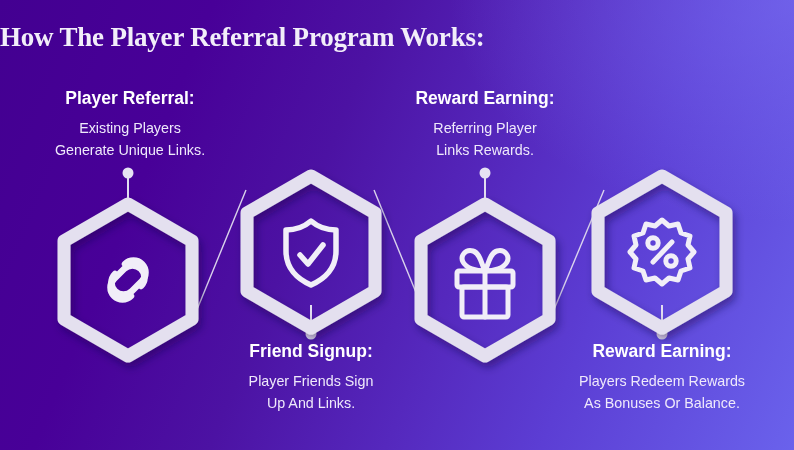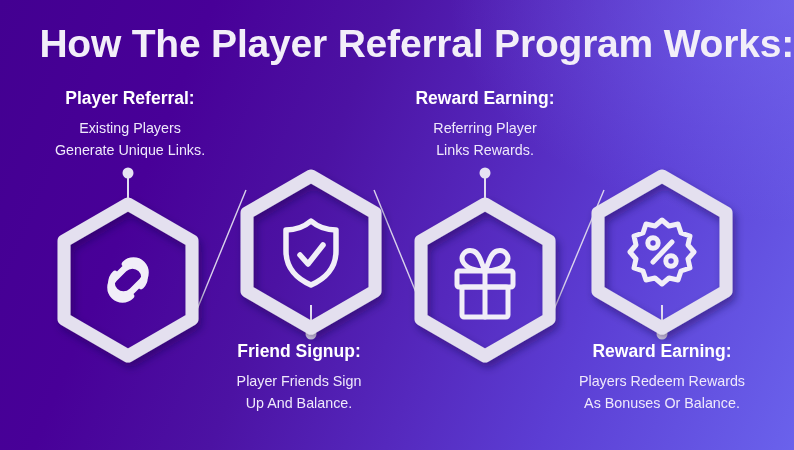--- a/index.html
+++ b/index.html
@@ -29,26 +29,27 @@
                 rgba(124,116,245,0.55) 0%,
                 rgba(124,116,245,0.0) 62%);
     pointer-events: none;
   }
 
   #title {
     position: absolute;
     left: 0;
     right: 0;
     top: 22px;
-    text-align: right;
+    text-align: left;
     color: #f2eef9;
-    font-size: 39px;
+    font-size: 27px;
     font-weight: bold;
     letter-spacing: -0.2px;
     white-space: nowrap;
+    font-family: Liberation Serif, serif;
   }
 
   
   #connectors {
     position: absolute;
     left: 0; top: 0;
     width: 794px; height: 450px;
     pointer-events: none;
   }
 
@@ -77,21 +78,21 @@
   .block .body {
     margin-top: 9px;
     font-size: 14.3px;
     font-weight: normal;
     color: #efe9fb;
     line-height: 1.55;
   }
   .block .body div { white-space: nowrap; }
 
   .blk-1 { left: -5px;  top: 88px; }
-  .blk-2 { left: 164px; top: 341px; }
+  .blk-2 { left: 176px; top: 341px; }
   .blk-3 { left: 350px; top: 88px; }
   .blk-4 { left: 527px; top: 341px; }
 </style>
 </head>
 <body>
 
 <div id="infographic">
 
   <div id="bg-glow"></div>
 
@@ -186,21 +187,21 @@
     <div class="body">
       <div>Existing Players</div>
       <div>Generate Unique Links.</div>
     </div>
   </div>
 
   <div class="block blk-2">
     <div class="heading">Friend Signup:</div>
     <div class="body">
       <div>Player Friends Sign</div>
-      <div>Up And Balance.</div>
+      <div>Up And Links.</div>
     </div>
   </div>
 
   <div class="block blk-3">
     <div class="heading">Reward Earning:</div>
     <div class="body">
       <div>Referring Player</div>
       <div>Links Rewards.</div>
     </div>
   </div>

